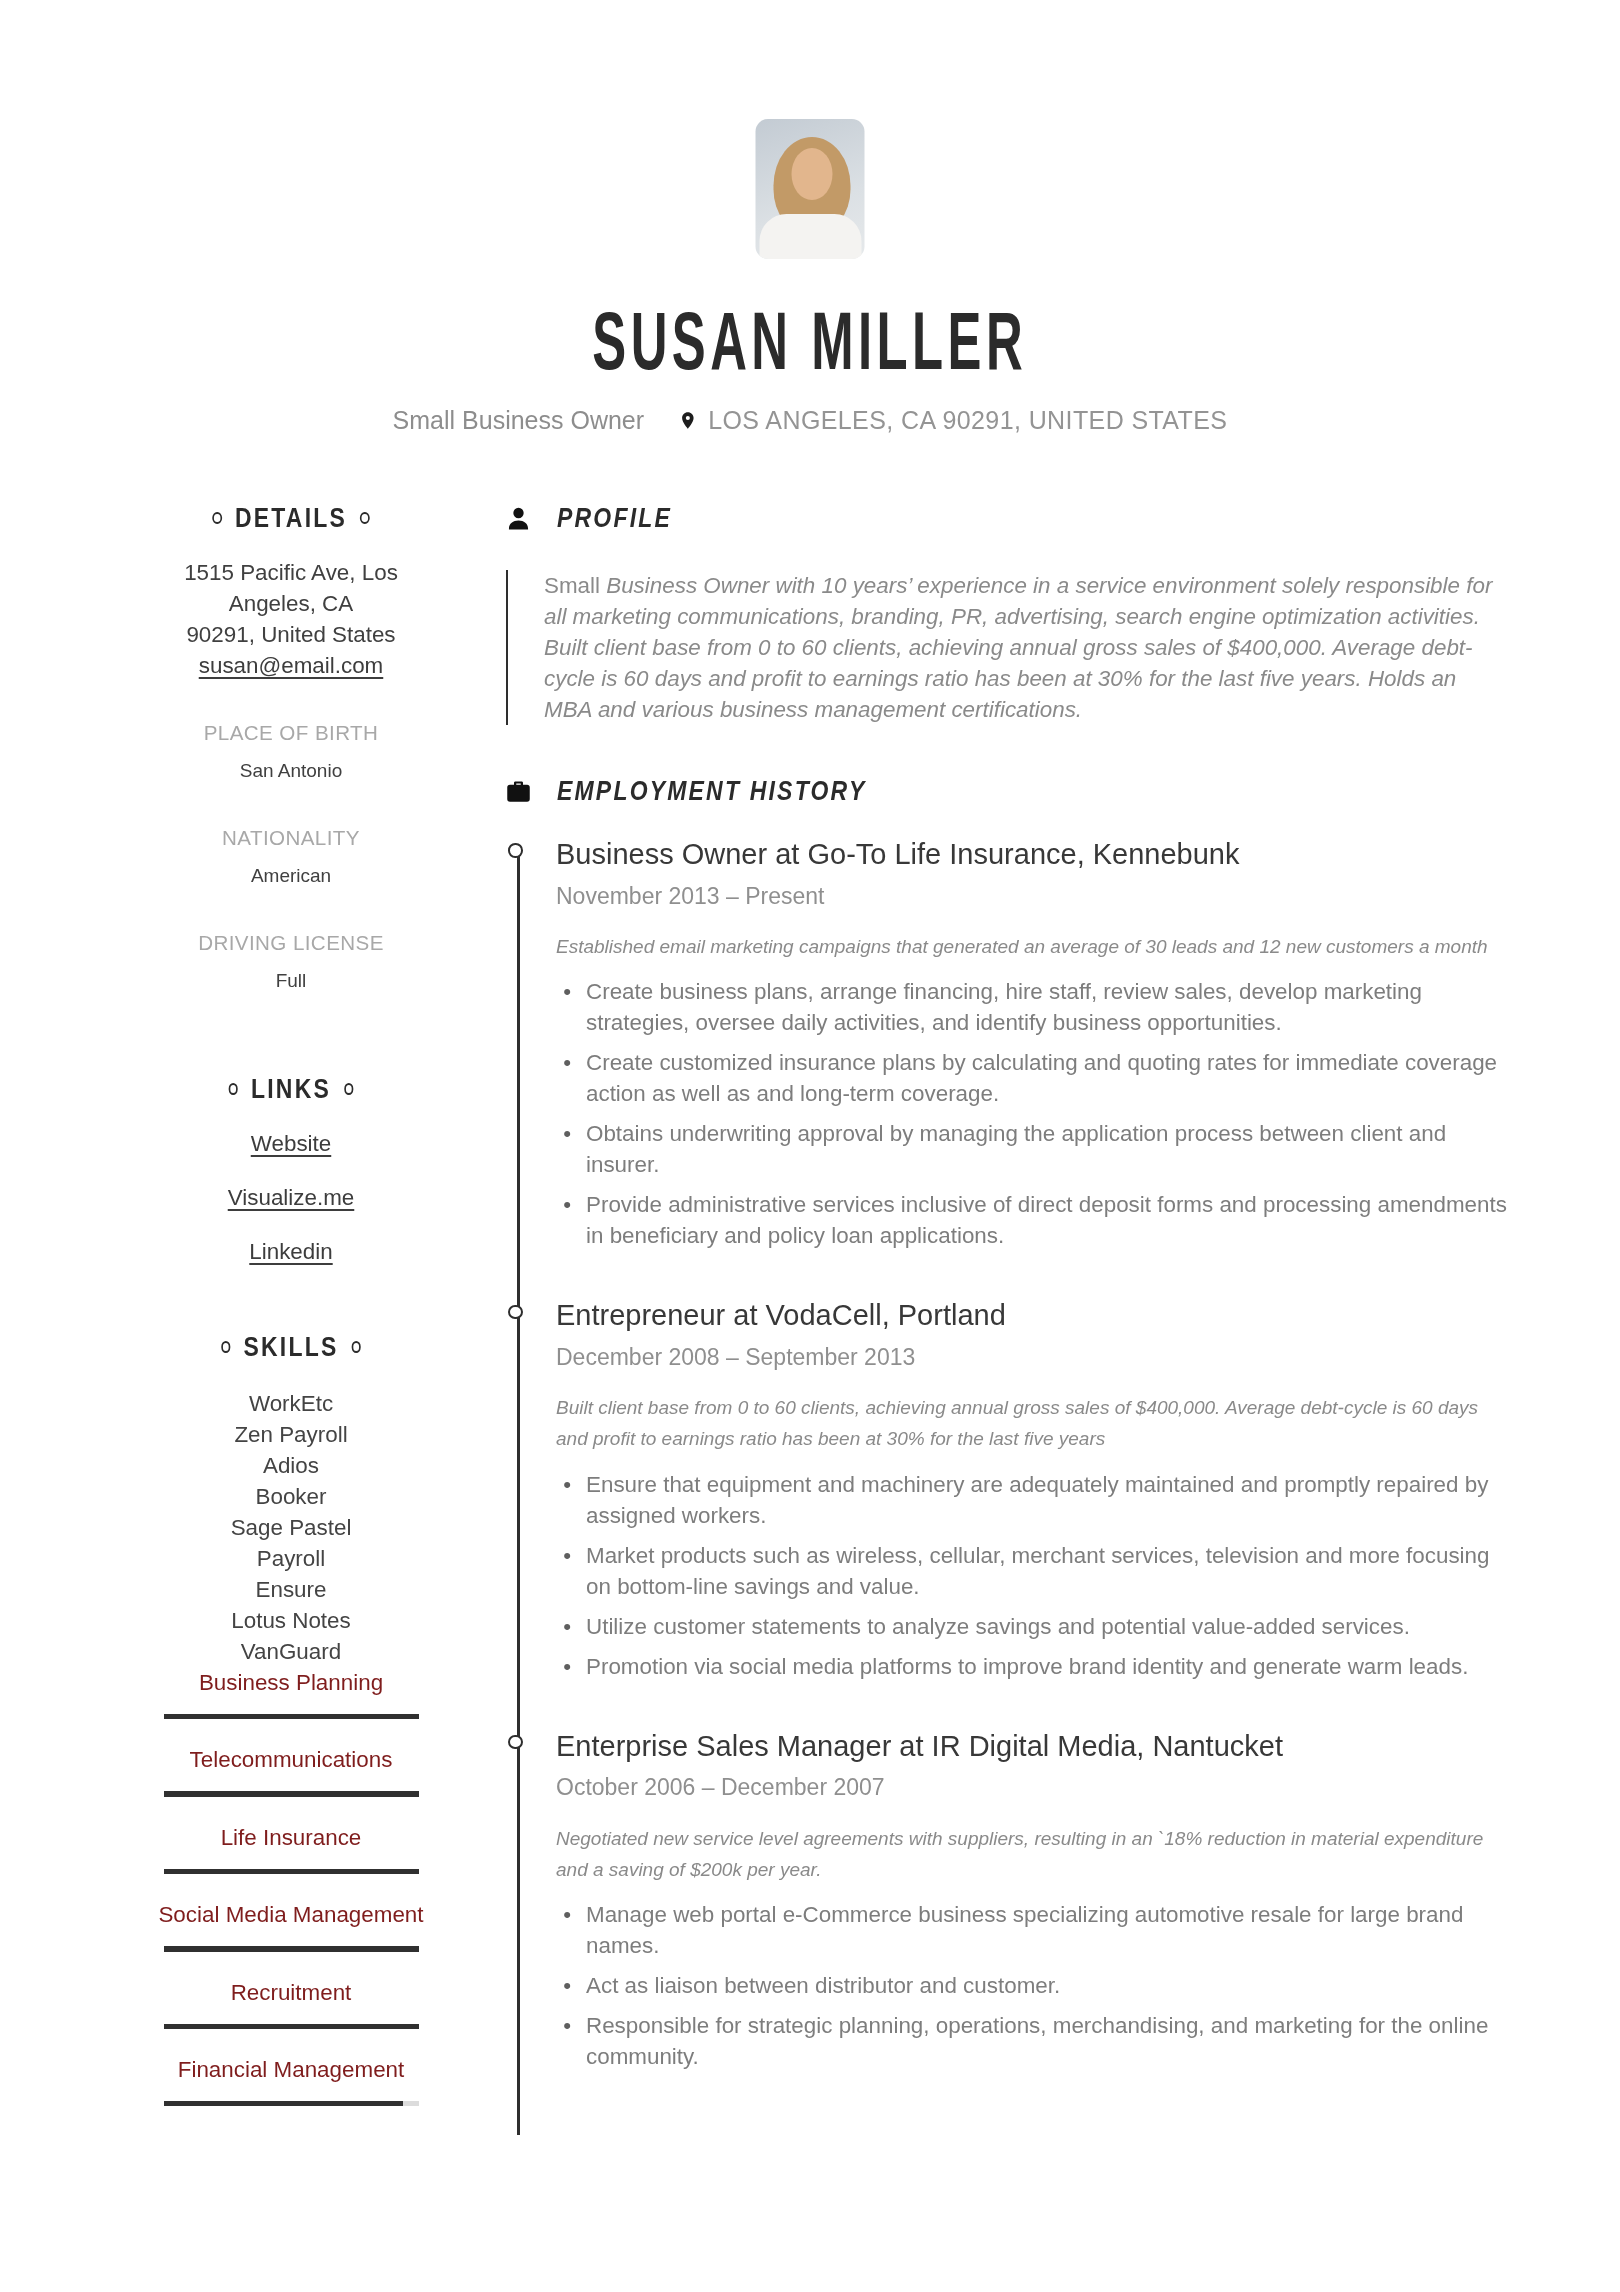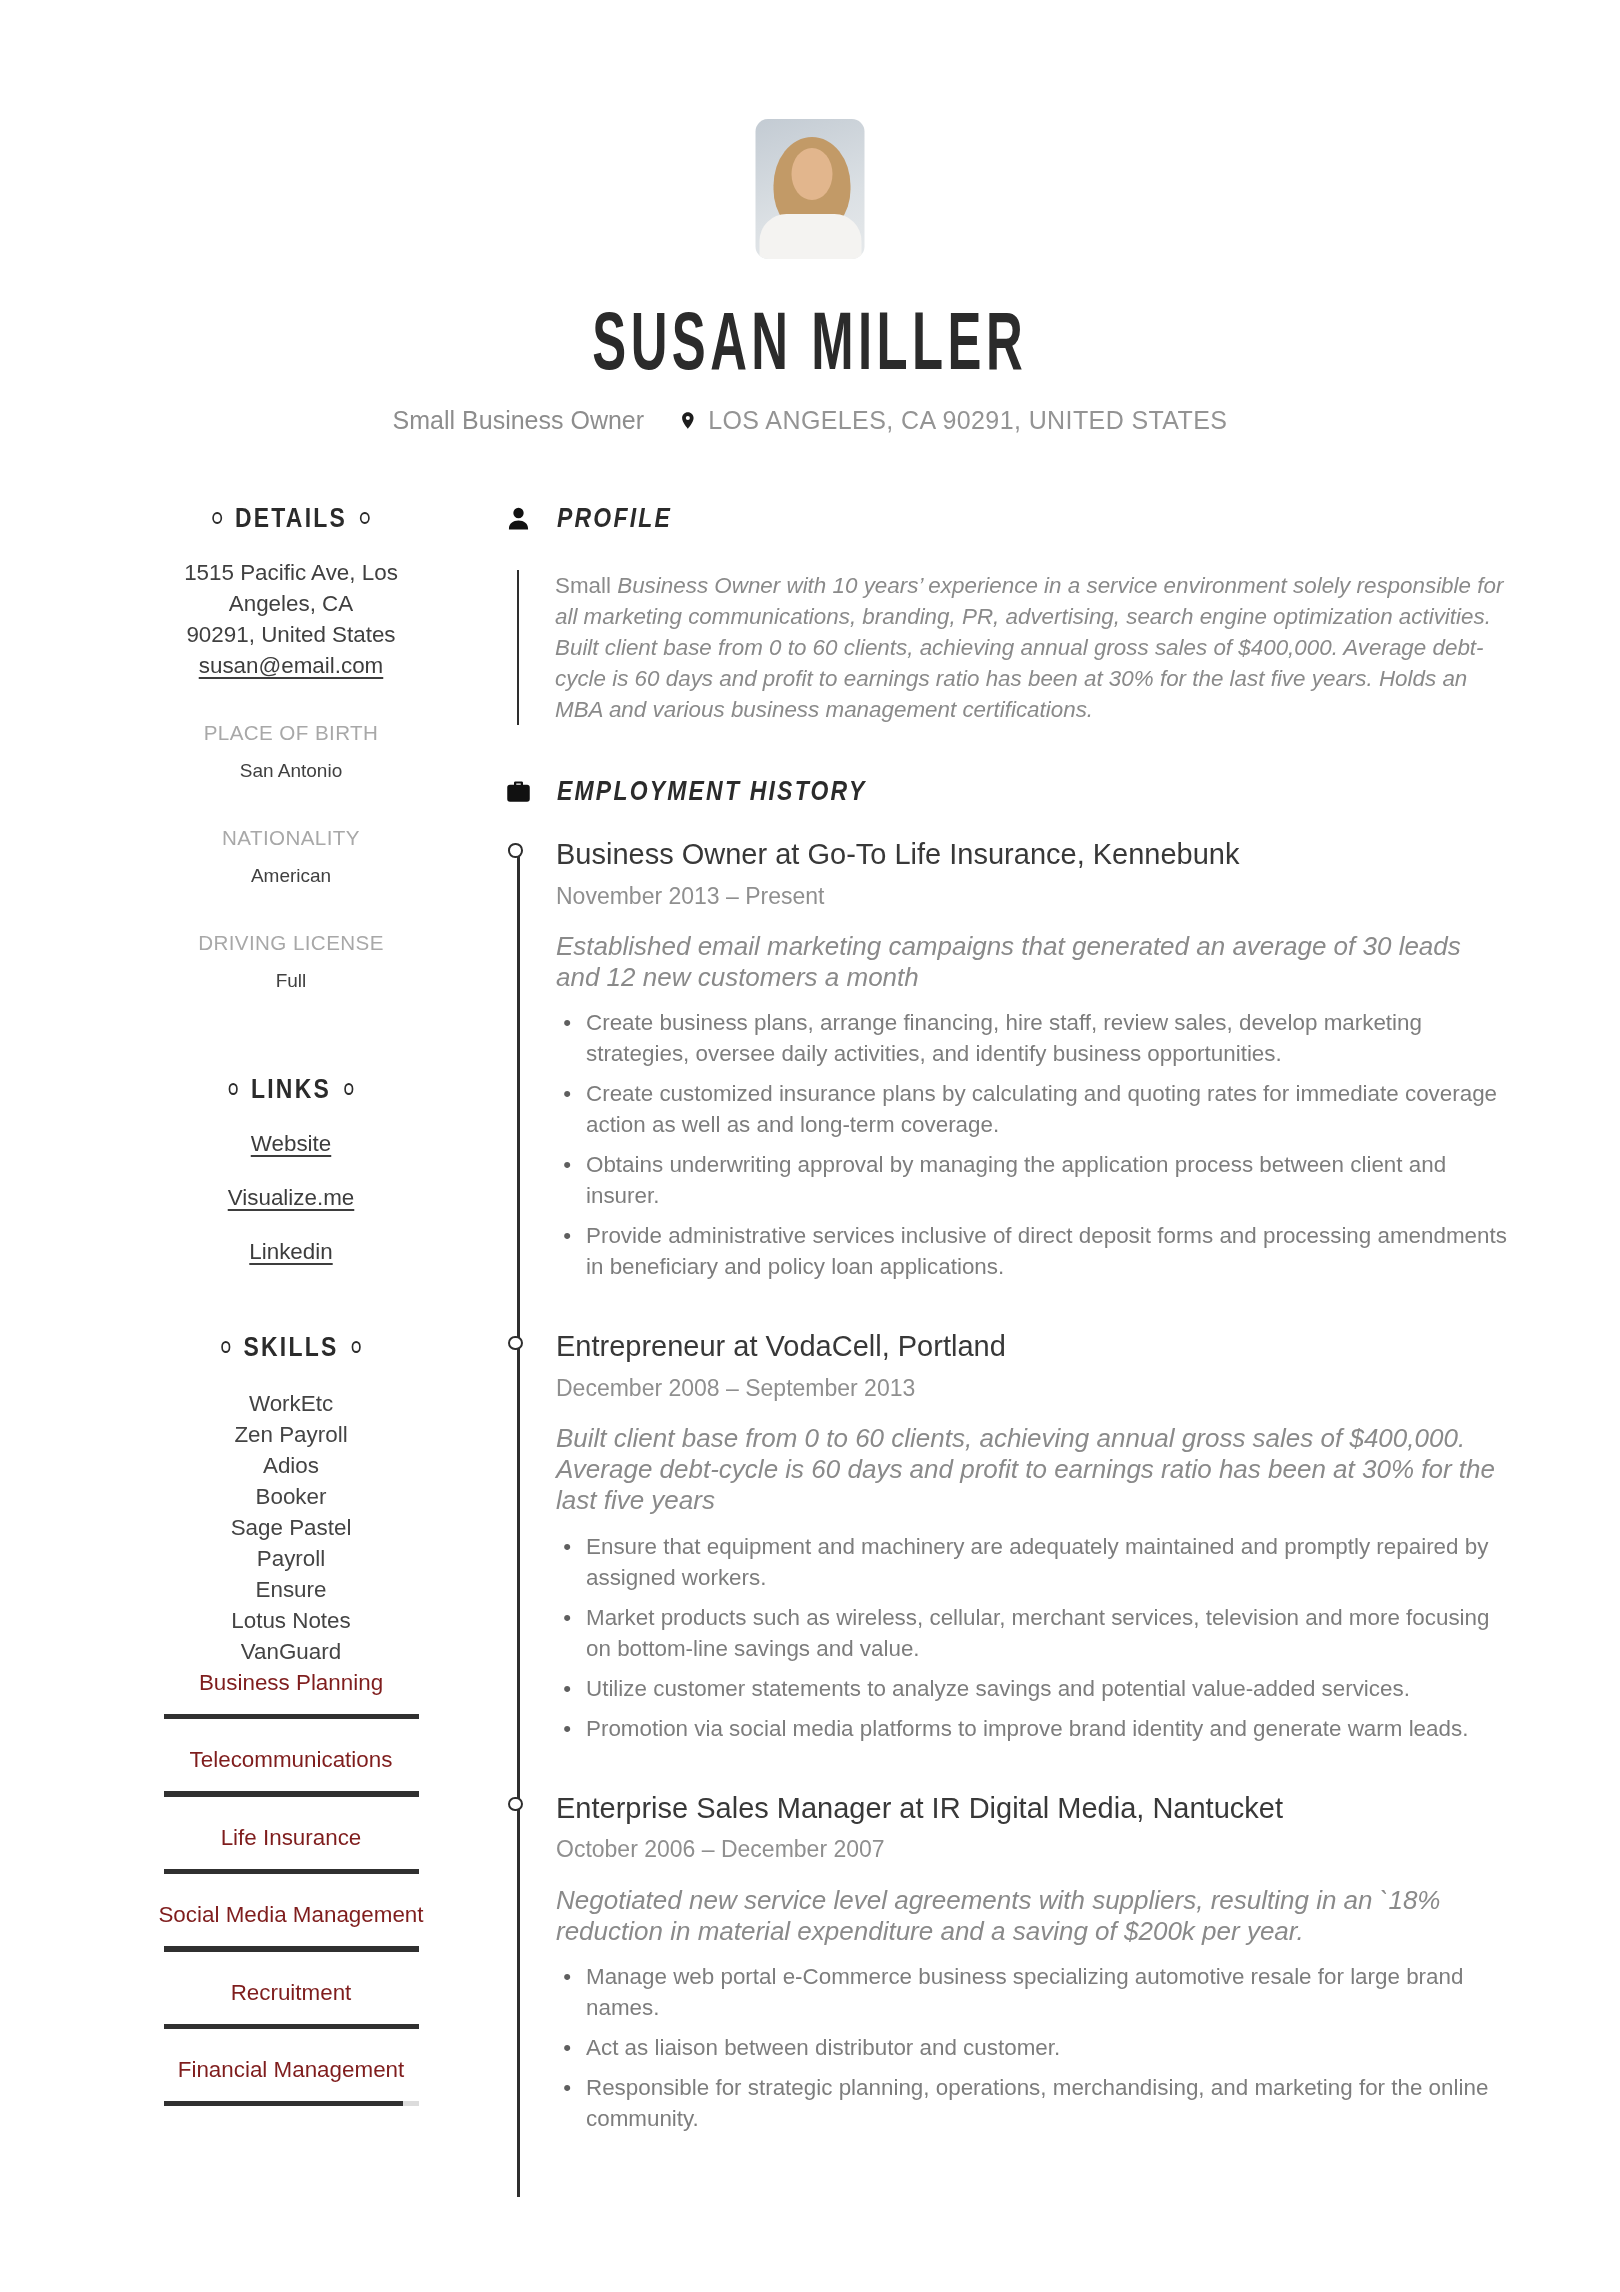--- a/index.html
+++ b/index.html
@@ -53,34 +53,34 @@
   .bar-track { margin:16px auto 0 auto; width:255px; height:5.4px; background:#dcdcdc; }
   .bar-fill { height:5.4px; background:#303030; }
   
   .sec-head { display:flex; align-items:center;font-style:italic; }
   .sec-head .ic { width:32px; display:flex; justify-content:center; flex:0 0 32px; }
   .sec-head .txt {
     margin-left:23px; font-size:28px; font-weight:700; letter-spacing:2.7px; color:#2b2b2b;
     transform:scaleX(0.82); transform-origin:left; white-space:nowrap;
   }
   .profile-body {
-    margin-top:36px; margin-left:15px; border-left:2.7px solid #2e2e2e;
+    margin-top:36px; margin-left:4px; border-left:2.7px solid #2e2e2e;
     padding-left:36px; font-size:22.4px; line-height:31px; color:#8a8a8a; max-width:990px;
   }
   .profile-body .lead { font-style:normal; }
   .profile-body em { font-style:italic; }
   .emp-head { margin-top:50px; }
   .jobs { position:relative; margin-top:30px; padding-bottom:63px; }
   .jobs::before { content:""; position:absolute; left:15px; top:12.5px; bottom:0; width:2.7px; background:#2e2e2e; }
   .job { position:relative; padding-left:54px; margin-top:47px; }
   .job.first { margin-top:0; }
   .tl-dot { position:absolute; left:6.3px; top:6.3px; width:14.3px; height:14.3px; border:2.7px solid #2e2e2e; border-radius:50%; background:#fff; z-index:1; }
   .job-title { font-size:29px; color:#383838; line-height:34px; }
   .job-dates { margin-top:10.7px; font-size:23px; color:#8f8f8f; line-height:29.6px; }
-  .job-summary { margin-top:19.7px; font-size:26px; line-height:31px; color:#8a8a8a; font-style:italic; max-width:949px; }
+  .job-summary { margin-top:19.7px; font-size:19px; line-height:31px; color:#8a8a8a; font-style:italic; max-width:949px; }
   .job-bullets { margin-top:14.3px; list-style:none; max-width:958px; }
   .job-bullets li { position:relative; padding-left:30px; margin-top:9px; font-size:22.4px; line-height:31px; color:#7d7d7d; }
   .job-bullets li::before { content:"\2022"; position:absolute; left:7.2px; top:0; color:#5f5f5f; }
 </style>
 </head>
 <body>
 
 <div class="page">
 
   <div class="photo">

